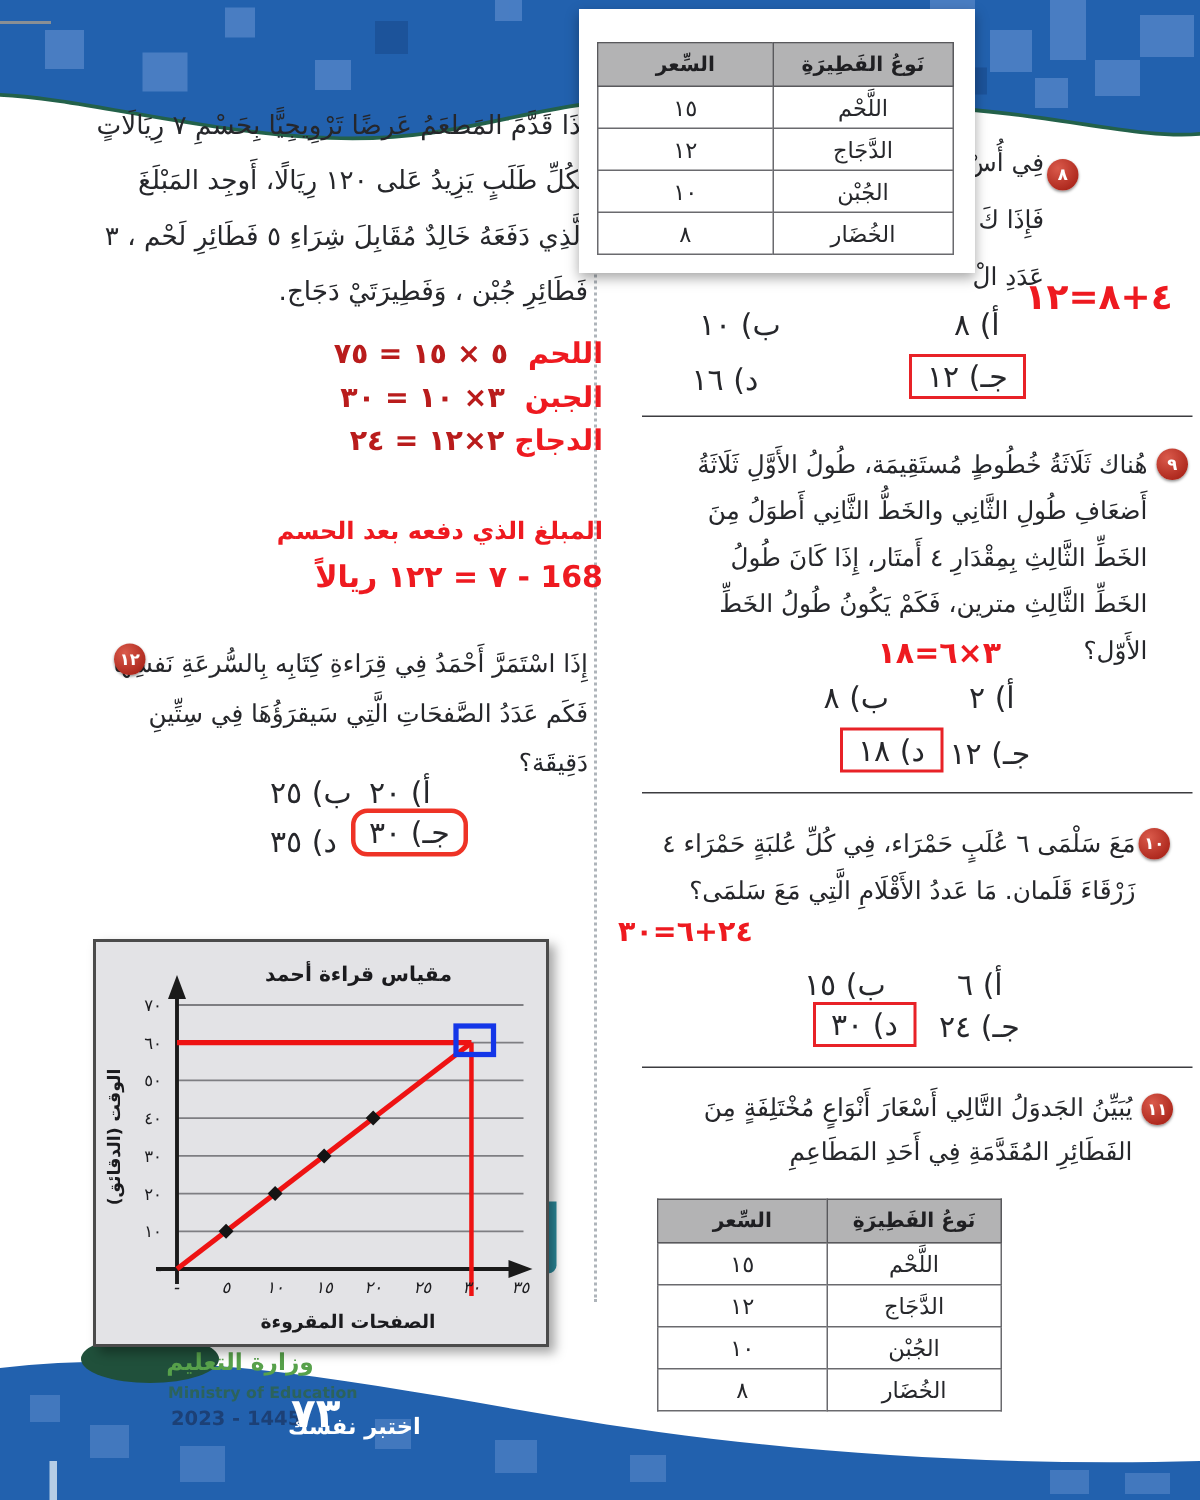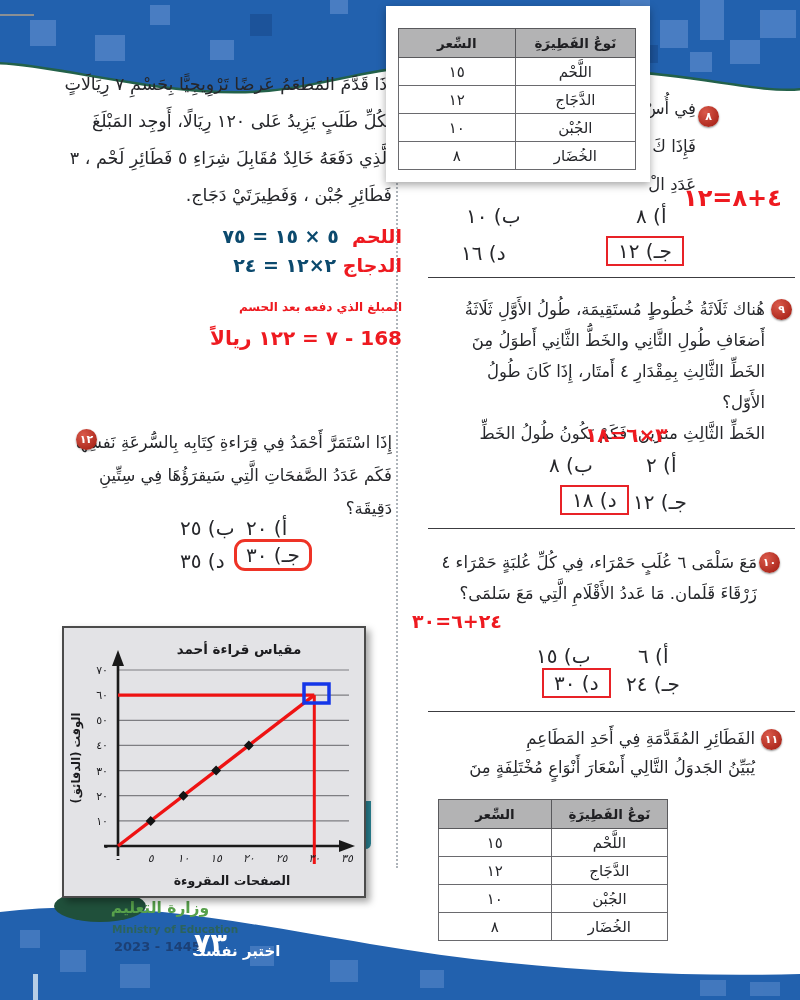--- a/index.html
+++ b/index.html
@@ -19,21 +19,21 @@
   .redhand{color:#ee1a20;font-weight:bold;direction:rtl;white-space:nowrap;z-index:2;}
   .bluehand{color:#2637cc;font-weight:bold;}
   .sep{border-top:1.6px solid #3c3c40;height:0;z-index:1;}
   .ptable{border-collapse:collapse;direction:rtl;background:#fff;}
   .ptable th{background:#b3b3b4;border:1.4px solid #59595c;font-weight:bold;
              font-size:13.5px;color:#1f1f22;padding:4px 4px;height:20px;}
   .ptable td{border:1.4px solid #6a6a6e;text-align:center;font-size:15px;padding:2px 4px;height:23px;}
   .card{background:#fff;box-shadow:0 3px 8px rgba(0,0,0,.35);z-index:6;}
   .work{font-weight:bold;font-size:19px;line-height:29px;}
   .work .lbl{color:#ee1a20;}
-  .work .mth{color:#0c4a6e;}
+  .work .mth{color:#b91c1c;}
   .chart-panel{background:#e3e3e6;border:2px solid #4b4b4b;box-shadow:4px 4px 7px rgba(0,0,0,.35);z-index:5;}
   svg{font-family:"DejaVu Sans",sans-serif;}
   .glitch{background:
      repeating-linear-gradient(90deg,#141414 0 7px,rgba(0,0,0,0) 7px 11px),
      repeating-linear-gradient(0deg,#222 0 3px,rgba(0,0,0,0) 3px 6px);
      opacity:.85;}
 </style>
 </head>
 <body>
 
@@ -92,22 +92,23 @@
 
   <div class="abs rtl qtext" style="left:60px;top:66px;width:332px;line-height:37px;font-size:17.5px;z-index:2">
     <div class="qline">إِذَا قَدَّمَ المَطعَمُ عَرضًا تَرْوِيجِيًّا بِحَسْمِ ٧ رِيَالَاتٍ</div>
     <div class="qline">لِكُلِّ طَلَبٍ يَزِيدُ عَلى ١٢٠ رِيَالًا، أَوجِد المَبْلَغَ</div>
     <div class="qline">الَّذِي دَفَعَهُ خَالِدٌ مُقَابِلَ شِرَاءِ ٥ فَطَائِرِ لَحْم ، ٣</div>
     <div class="qline">فَطَائِرِ جُبْن ، وَفَطِيرَتَيْ دَجَاج.</div>
   </div>
 
   <div class="abs rtl work" style="left:148px;top:222px;width:254px;z-index:2">
     <div><span class="lbl">اللحم</span>&nbsp;&nbsp;<span class="mth">٥ × ١٥ = ٧٥</span></div>
+    <div><span class="lbl">الجبن</span>&nbsp;&nbsp;<span class="mth">٣× ١٠ = ٣٠</span></div>
     <div><span class="lbl">الدجاج</span>&nbsp;<span class="mth">٢×١٢ = ٢٤</span></div>
-    <div style="color:#ee1a20;font-size:12px;margin-top:13px;white-space:nowrap">المبلغ الذي دفعه بعد الحسم</div>
+    <div style="color:#ee1a20;font-size:16px;margin-top:30px;white-space:nowrap">المبلغ الذي دفعه بعد الحسم</div>
     <div style="color:#ee1a20;font-size:20px;margin-top:2px">168 - ٧ = ١٢٢ ريالاً</div>
   </div>
 
   <div class="abs badge" style="left:76px;top:429px;">١٢</div>
   <div class="abs rtl qtext" style="left:62px;top:426px;width:330px;line-height:33px;z-index:2">
     <div class="qline">إِذَا اسْتَمَرَّ أَحْمَدُ فِي قِرَاءةِ كِتَابِه بِالسُّرعَةِ نَفسِهَا</div>
     <div class="qline">فَكَم عَدَدُ الصَّفحَاتِ الَّتِي سَيقرَؤُهَا فِي سِتِّينِ</div>
     <div class="qline">دَقِيقَة؟</div>
   </div>
   <span class="opt" style="left:246px;top:516px">أ) ٢٠</span>
@@ -186,22 +187,22 @@
   <span class="opt" style="left:466px;top:204px">ب) ١٠</span>
   <span class="opt opt-box" style="left:606px;top:236px">جـ) ١٢</span>
   <span class="opt" style="left:461px;top:241px">د) ١٦</span>
   <div class="abs sep" style="left:428px;top:277px;width:367px"></div>
 
   <div class="abs badge" style="left:771px;top:299px">٩</div>
   <div class="abs rtl qtext" style="left:420px;top:294px;width:345px;line-height:31px;z-index:2">
     <div class="qline">هُناك ثَلَاثَةُ خُطُوطٍ مُستَقِيمَة، طُولُ الأَوَّلِ ثَلَاثَةُ</div>
     <div class="qline">أَضعَافِ طُولِ الثَّانِي والخَطُّ الثَّانِي أَطوَلُ مِنَ</div>
     <div class="qline">الخَطِّ الثَّالِثِ بِمِقْدَارِ ٤ أَمتَار، إِذَا كَانَ طُولُ</div>
+    <div class="qline">الخَطِّ الثَّالِثِ مترين، فَكَمْ يَكُونُ طُولُ الخَطِّ</div>
     <div class="qline">الأَوّل؟</div>
-    <div class="qline">الخَطِّ الثَّالِثِ مترين، فَكَمْ يَكُونُ طُولُ الخَطِّ</div>
   </div>
   <div class="abs redhand" style="left:585px;top:423px;font-size:20px">٣×٦=١٨</div>
   <span class="opt" style="left:646px;top:453px">أ) ٢</span>
   <span class="opt" style="left:549px;top:453px">ب) ٨</span>
   <span class="opt" style="left:633px;top:490px">جـ) ١٢</span>
   <span class="opt opt-box" style="left:560px;top:485px">د) ١٨</span>
   <div class="abs sep" style="left:428px;top:528px;width:367px"></div>
 
   <div class="abs badge" style="left:759px;top:552px">١٠</div>
   <div class="abs rtl qtext" style="left:420px;top:547px;width:337px;line-height:31px;z-index:2">
@@ -210,22 +211,22 @@
   </div>
   <div class="abs redhand" style="left:412px;top:610px;font-size:19px">٢٤+٦=٣٠</div>
   <span class="opt" style="left:638px;top:644px">أ) ٦</span>
   <span class="opt" style="left:536px;top:644px">ب) ١٥</span>
   <span class="opt" style="left:626px;top:672px">جـ) ٢٤</span>
   <span class="opt opt-box" style="left:542px;top:668px">د) ٣٠</span>
   <div class="abs sep" style="left:428px;top:711px;width:367px"></div>
 
   <div class="abs badge" style="left:761px;top:729px">١١</div>
   <div class="abs rtl qtext" style="left:430px;top:724px;width:325px;line-height:29px;z-index:2">
+    <div class="qline">يُبَيِّنُ الجَدوَلُ التَّالِي أَسْعَارَ أَنْوَاعٍ مُخْتَلِفَةٍ مِنَ</div>
     <div class="qline">الفَطَائِرِ المُقَدَّمَةِ فِي أَحَدِ المَطَاعِمِ</div>
-    <div class="qline">يُبَيِّنُ الجَدوَلُ التَّالِي أَسْعَارَ أَنْوَاعٍ مُخْتَلِفَةٍ مِنَ</div>
   </div>
 
   <table class="ptable abs" style="left:438px;top:799px;width:230px;z-index:2">
     <tbody>
         <tr>
       <th style="width:114px">نَوعُ الفَطِيرَةِ</th>
       <th style="width:112px">السِّعر</th>
     </tr>
     <tr>
       <td>اللَّحْم</td>

